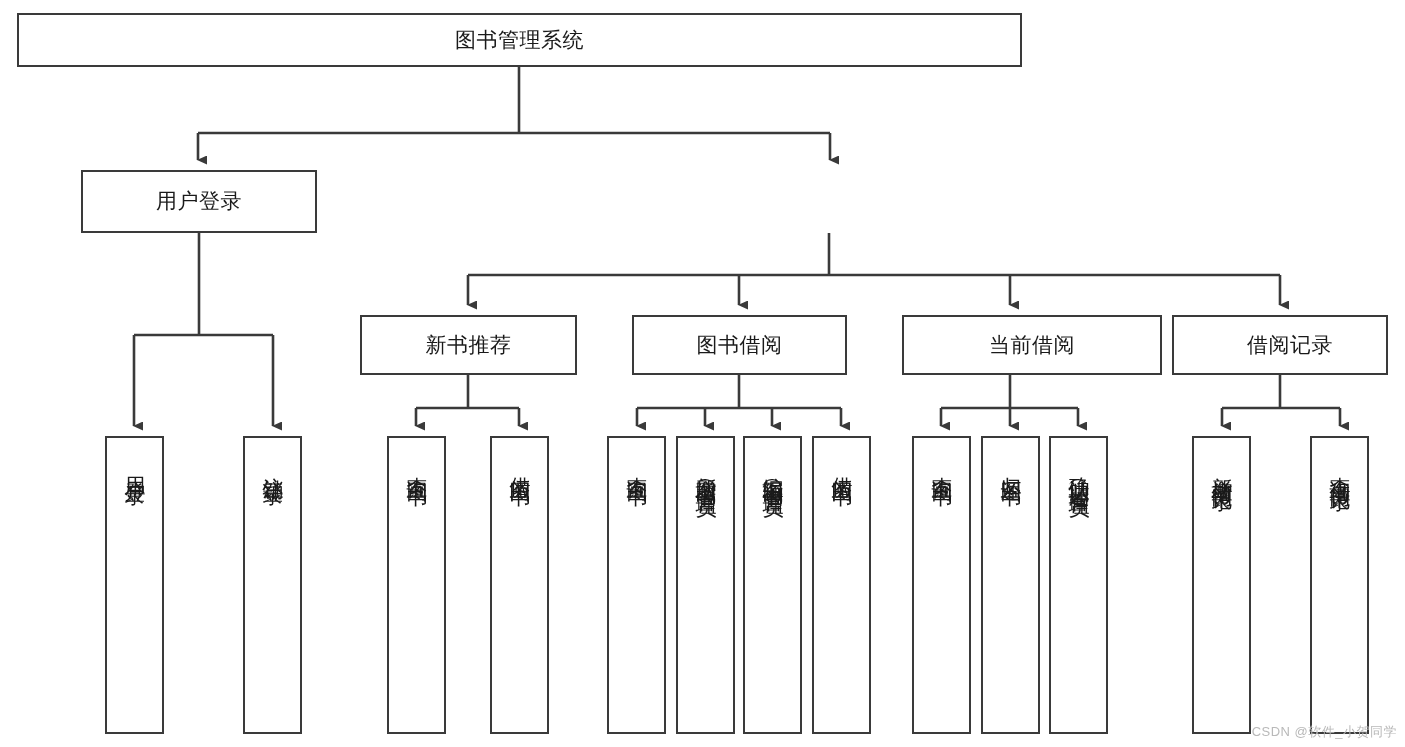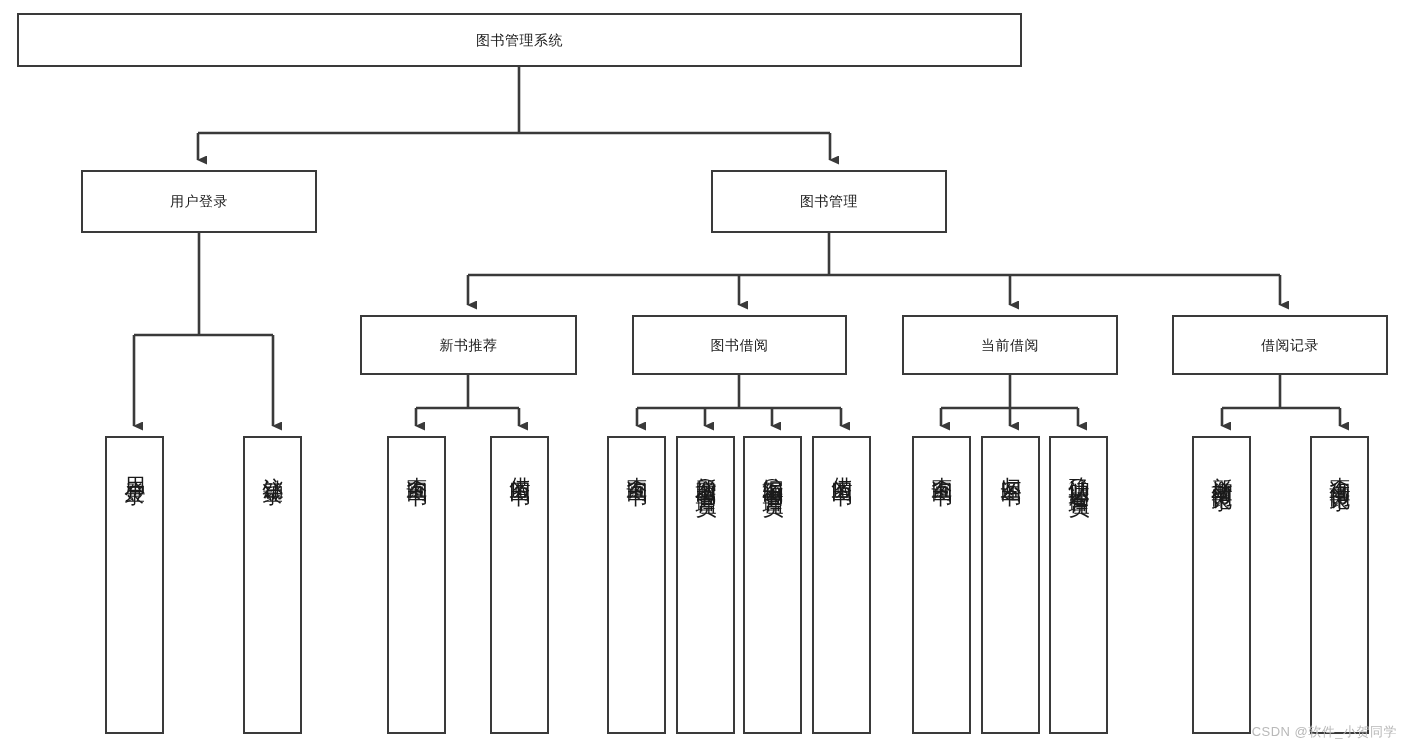--- a/index.html
+++ b/index.html
@@ -38,21 +38,21 @@
     color: #1a1a1a;
   }
   .node .lbl {
     display: block;
     text-align: center;
     line-height: 1.18;
     letter-spacing: 0.5px;
   }
   .node.horiz .lbl {
     writing-mode: horizontal-tb;
-    font-size: 14px;
+    font-size: 21px;
   }
   .node.vert {
     align-items: flex-start;
     justify-content: center;
     padding-top: 22px;
   }
   .node.vert .lbl {
     writing-mode: vertical-rl;
     text-orientation: upright;
     font-size: 21px;
@@ -127,31 +127,28 @@
     </g>
   </svg>
 
   <div class="node horiz" style="left:17px; top:13px; width:1005px; height:54px;">
     <span class="lbl">图书管理系统</span>
   </div>
 
   <div class="node horiz" style="left:81px; top:170px; width:236px; height:63px;">
     <span class="lbl">用户登录</span>
   </div>
-  <div class="node horiz" style="left:711px; top:170px; width:236px; height:63px;">
-    <span class="lbl">图书管理</span>
-  </div>
 
   <div class="node horiz" style="left:632px; top:315px; width:215px; height:60px;">
     <span class="lbl">图书借阅</span>
   </div>
   <div class="node horiz" style="left:360px; top:315px; width:217px; height:60px;">
     <span class="lbl">新书推荐</span>
   </div>
-  <div class="node horiz" style="left:902px; top:315px; width:216px; height:60px;">
+  <div class="node horiz" style="left:902px; top:315px; width:260px; height:60px;">
     <span class="lbl">当前借阅</span>
   </div>
   <div class="node horiz" style="left:1172px; top:315px; width:216px; height:60px;padding-left:20px;">
     <span class="lbl">借阅记录</span>
   </div>
 
   <div class="node vert" style="left:105px; top:436px; width:59px; height:298px;">
     <span class="lbl">用户登录</span>
   </div>
   <div class="node vert" style="left:243px; top:436px; width:59px; height:298px;">

